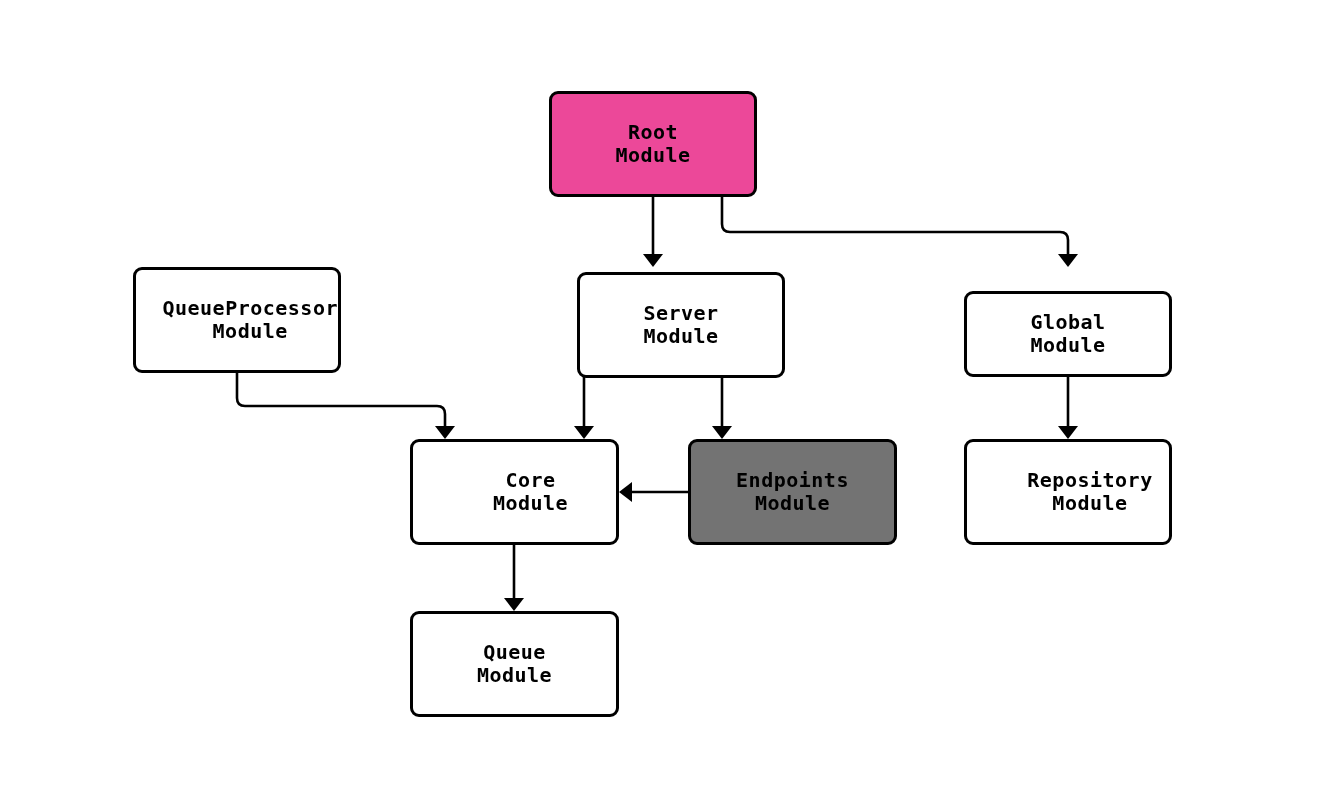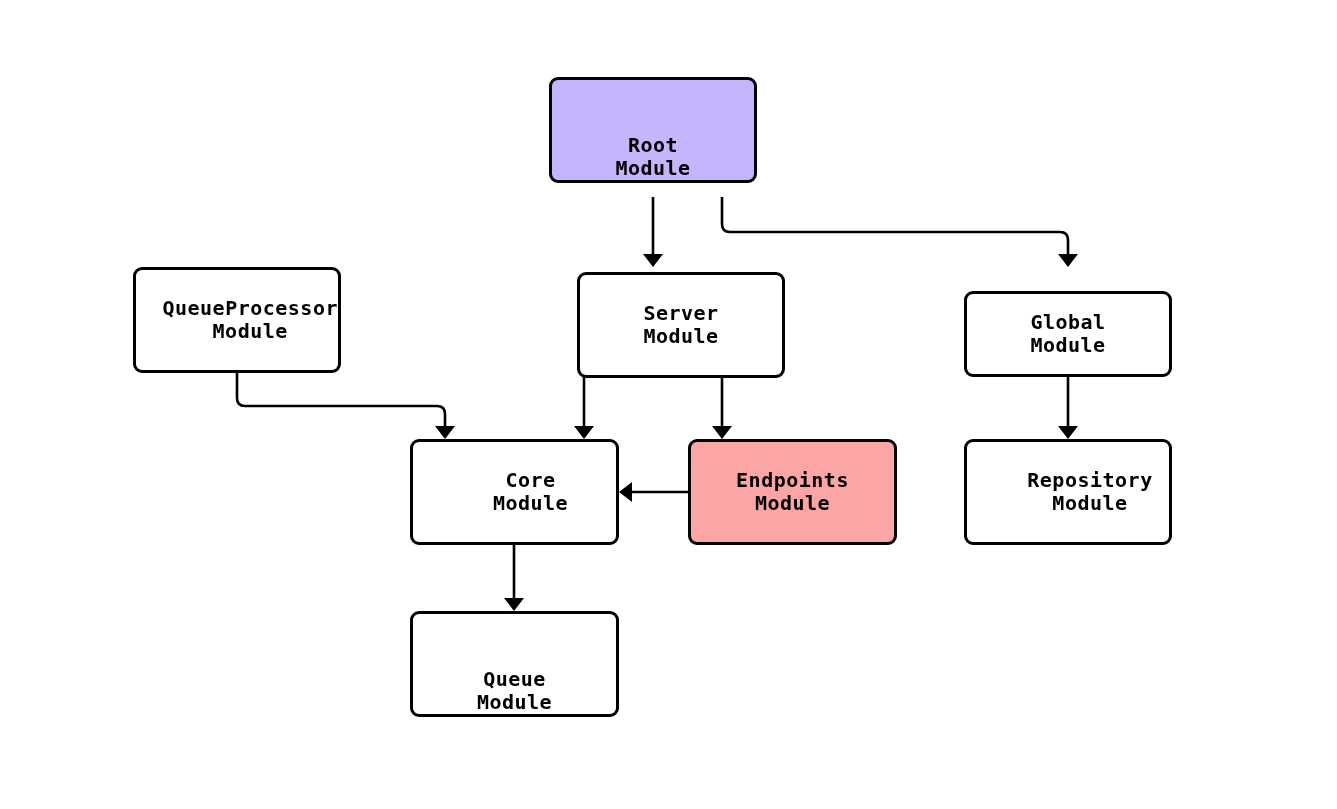--- a/index.html
+++ b/index.html
@@ -63,30 +63,30 @@
       <path d="M722 373 L722 426" class="edge" stroke="#000000" stroke-width="2.6"></path>
       <polygon points="722,439 712,426 732,426" fill="#000000"></polygon>
       <path d="M688 492 L632 492" class="edge" stroke="#000000" stroke-width="2.6"></path>
       <polygon points="619,492 632,482 632,502" fill="#000000"></polygon>
       <path d="M1068 373 L1068 426" class="edge" stroke="#000000" stroke-width="2.6"></path>
       <polygon points="1068,439 1058,426 1078,426" fill="#000000"></polygon>
       <path d="M514 545 L514 598" class="edge" stroke="#000000" stroke-width="2.6"></path>
       <polygon points="514,611 504,598 524,598" fill="#000000"></polygon>
     </svg>
   <div id="nodes-layer">
-      <div class="node" style="left: 549px; top: 77px; width: 208px; height: 106px; background: #c4b5fd; border-color: rgb(0, 0, 0); color: rgb(0, 0, 0); align-items: flex-end;"><span>Root
+      <div class="node" style="left: 549px; top: 91px; width: 208px; height: 106px; background: #ec4899; border-color: rgb(0, 0, 0); color: rgb(0, 0, 0);"><span>Root
 Module</span></div>
       <div class="node" style="left: 133px; top: 267px; width: 208px; height: 106px; background: rgb(255, 255, 255); border-color: rgb(0, 0, 0); color: rgb(0, 0, 0); justify-content: flex-end;"><span>QueueProcessor
 Module</span></div>
       <div class="node" style="left: 549px; top: 272px; width: 208px; height: 106px; background: rgb(255, 255, 255); border-color: rgb(0, 0, 0); color: rgb(0, 0, 0); margin-left: 28px;"><span>Server
 Module</span></div>
       <div class="node" style="left: 964px; top: 267px; width: 208px; height: 86px; background: rgb(255, 255, 255); border-color: rgb(0, 0, 0); color: rgb(0, 0, 0); margin-top: 24px;"><span>Global
 Module</span></div>
       <div class="node" style="left: 410px; top: 439px; width: 209px; height: 106px; background: rgb(255, 255, 255); border-color: rgb(0, 0, 0); color: rgb(0, 0, 0); padding-left: 32px;"><span>Core
 Module</span></div>
-      <div class="node" style="left: 688px; top: 439px; width: 209px; height: 106px; background: #fca5a5; border-color: rgb(0, 0, 0); color: rgb(0, 0, 0);"><span>Endpoints
+      <div class="node" style="left: 688px; top: 439px; width: 209px; height: 106px; background: #737373; border-color: rgb(0, 0, 0); color: rgb(0, 0, 0);"><span>Endpoints
 Module</span></div>
       <div class="node" style="left: 964px; top: 439px; width: 208px; height: 106px; background: rgb(255, 255, 255); border-color: rgb(0, 0, 0); color: rgb(0, 0, 0); padding-left: 44px;"><span>Repository
 Module</span></div>
-      <div class="node" style="left: 410px; top: 611px; width: 209px; height: 106px; background: rgb(255, 255, 255); border-color: rgb(0, 0, 0); color: rgb(0, 0, 0); align-items: flex-end;"><span>Queue
+      <div class="node" style="left: 410px; top: 611px; width: 209px; height: 106px; background: rgb(255, 255, 255); border-color: rgb(0, 0, 0); color: rgb(0, 0, 0);"><span>Queue
 Module</span></div>
     </div>
 </div>
 
 </body></html>

